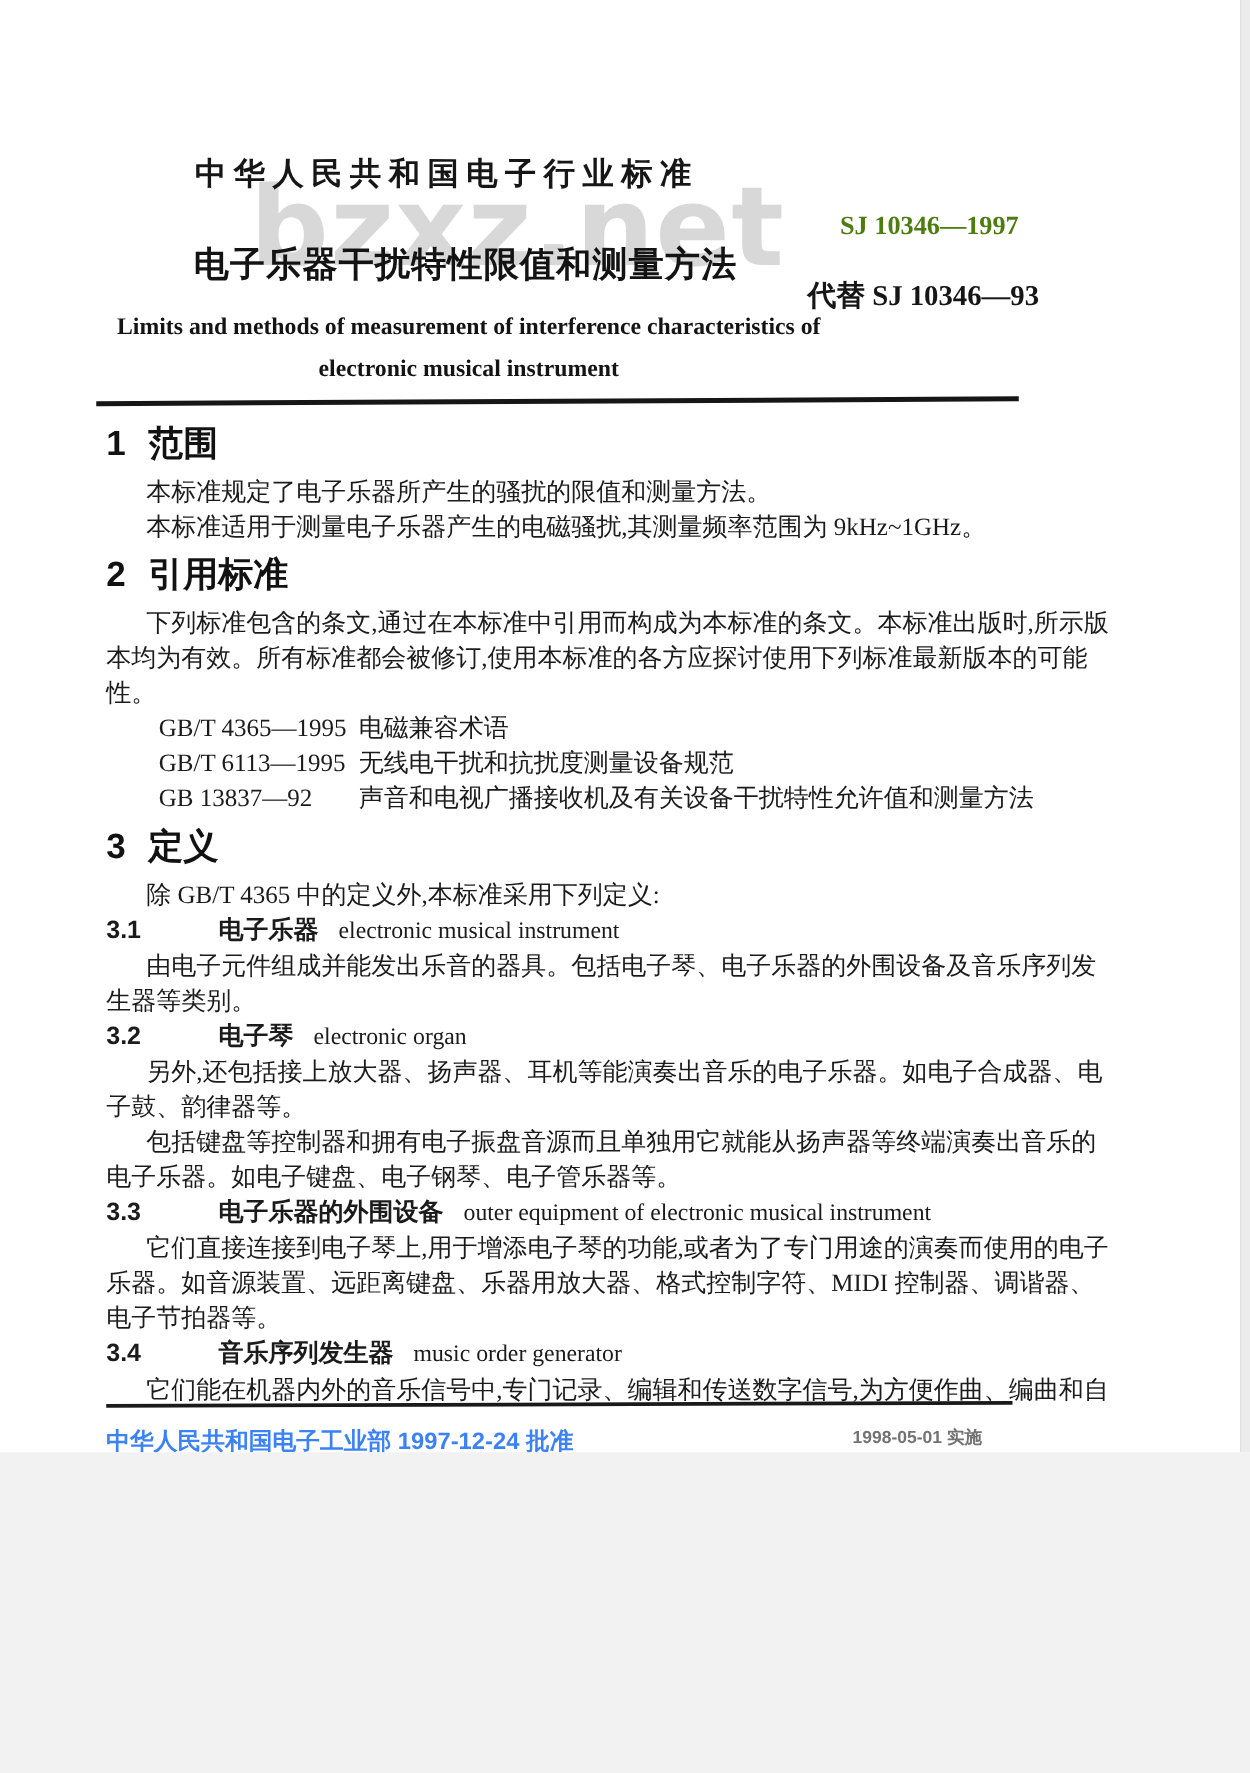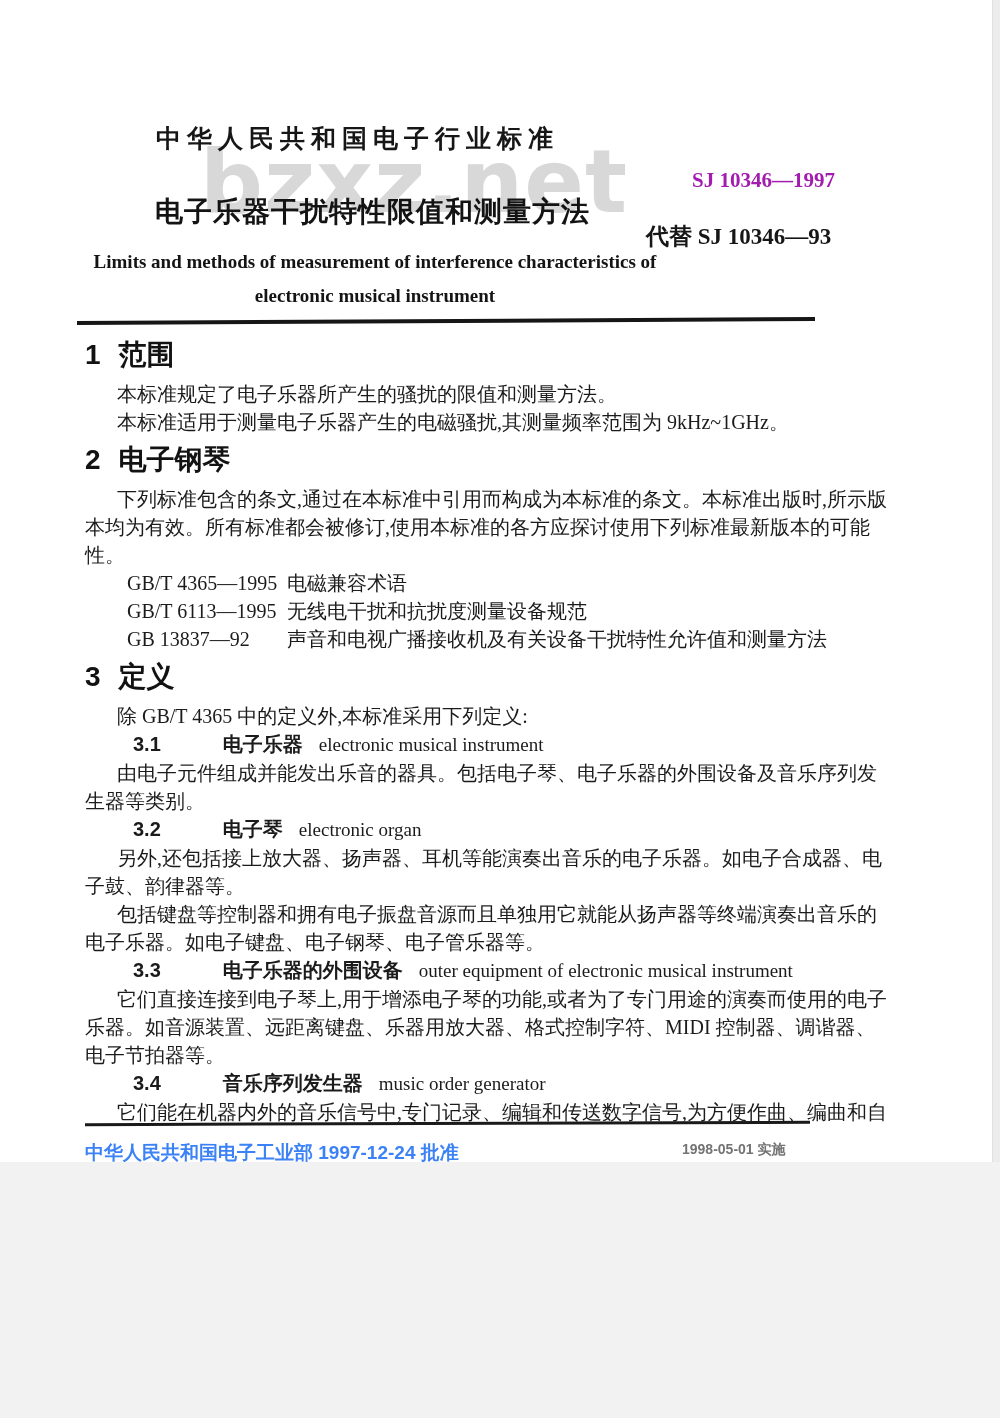--- a/index.html
+++ b/index.html
@@ -25,22 +25,22 @@
   }
   .layer{position:relative;z-index:1;}
   
   .org-line{
     position:absolute;left:156px;top:122px;
     font-family:"Liberation Sans", sans-serif;
     font-size:25px;font-weight:600;letter-spacing:6px;color:#161616;
     white-space:nowrap;
   }
   .std-no{
-    position:absolute;left:692px;top:168px;
-    font-size:21px;font-weight:700;white-space:nowrap;color:#a21caf;
+    position:absolute;left:672px;top:168px;
+    font-size:21px;font-weight:700;white-space:nowrap;color:#4d7c0f;
   }
   .title-zh{
     position:absolute;left:155px;top:193px;
     font-family:"Liberation Sans", sans-serif;
     font-size:28px;font-weight:700;letter-spacing:1px;color:#131313;
     white-space:nowrap;
   }
   .replaces{
     position:absolute;left:646px;top:221px;
     font-size:23px;font-weight:600;white-space:nowrap;color:#161616;
@@ -62,21 +62,21 @@
     font-family:"Liberation Sans", sans-serif;
     font-size:28px;font-weight:700;line-height:28px;color:#121212;
     margin:10px 0 11px 0;
   }
   .body h2 .h-title{margin-left:18px;}
   .body p{margin:0;text-indent:1.6em;}
   .refs{margin:0;}
   .ref-row{display:flex;line-height:28px;margin-left:30px;}
   .ref-code{flex:0 0 160px;white-space:nowrap;margin-left:12px;}
   .def-head{line-height:28px;}
-  .def-no{font-weight:700;font-family:"Liberation Sans", sans-serif;margin-right:14px;margin-left:48px;}
+  .def-no{font-weight:700;font-family:"Liberation Sans", sans-serif;margin-right:14px;}
   .def-term{font-weight:700;font-family:"Liberation Sans", sans-serif;margin-right:16px;padding-left:48px;}
   .def-en{font-size:19px;}
   
   .rule-bottom{
     position:absolute;left:85px;top:1122px;width:725px;height:3px;
     background:#1a1a1a;transform:rotate(-0.18deg);
   }
   .footer-left{
     position:absolute;left:85px;top:1140px;
     font-family:"Liberation Sans", sans-serif;
@@ -112,21 +112,21 @@
     </div>
 
     <div class="rule-top"></div>
 
     <div class="body">
 
       <h2><span>1</span><span class="h-title">范围</span></h2>
       <p>本标准规定了电子乐器所产生的骚扰的限值和测量方法。</p>
       <p>本标准适用于测量电子乐器产生的电磁骚扰,其测量频率范围为 9kHz~1GHz。</p>
 
-      <h2><span>2</span><span class="h-title">电子钢琴</span></h2>
+      <h2><span>2</span><span class="h-title">引用标准</span></h2>
       <p>下列标准包含的条文,通过在本标准中引用而构成为本标准的条文。本标准出版时,所示版本均为有效。所有标准都会被修订,使用本标准的各方应探讨使用下列标准最新版本的可能性。</p>
       <div class="refs">
         <div class="ref-row">
           <span class="ref-code">GB/T 4365—1995</span>
           <span>电磁兼容术语</span>
         </div>
         <div class="ref-row">
           <span class="ref-code">GB/T 6113—1995</span>
           <span>无线电干扰和抗扰度测量设备规范</span>
         </div>

